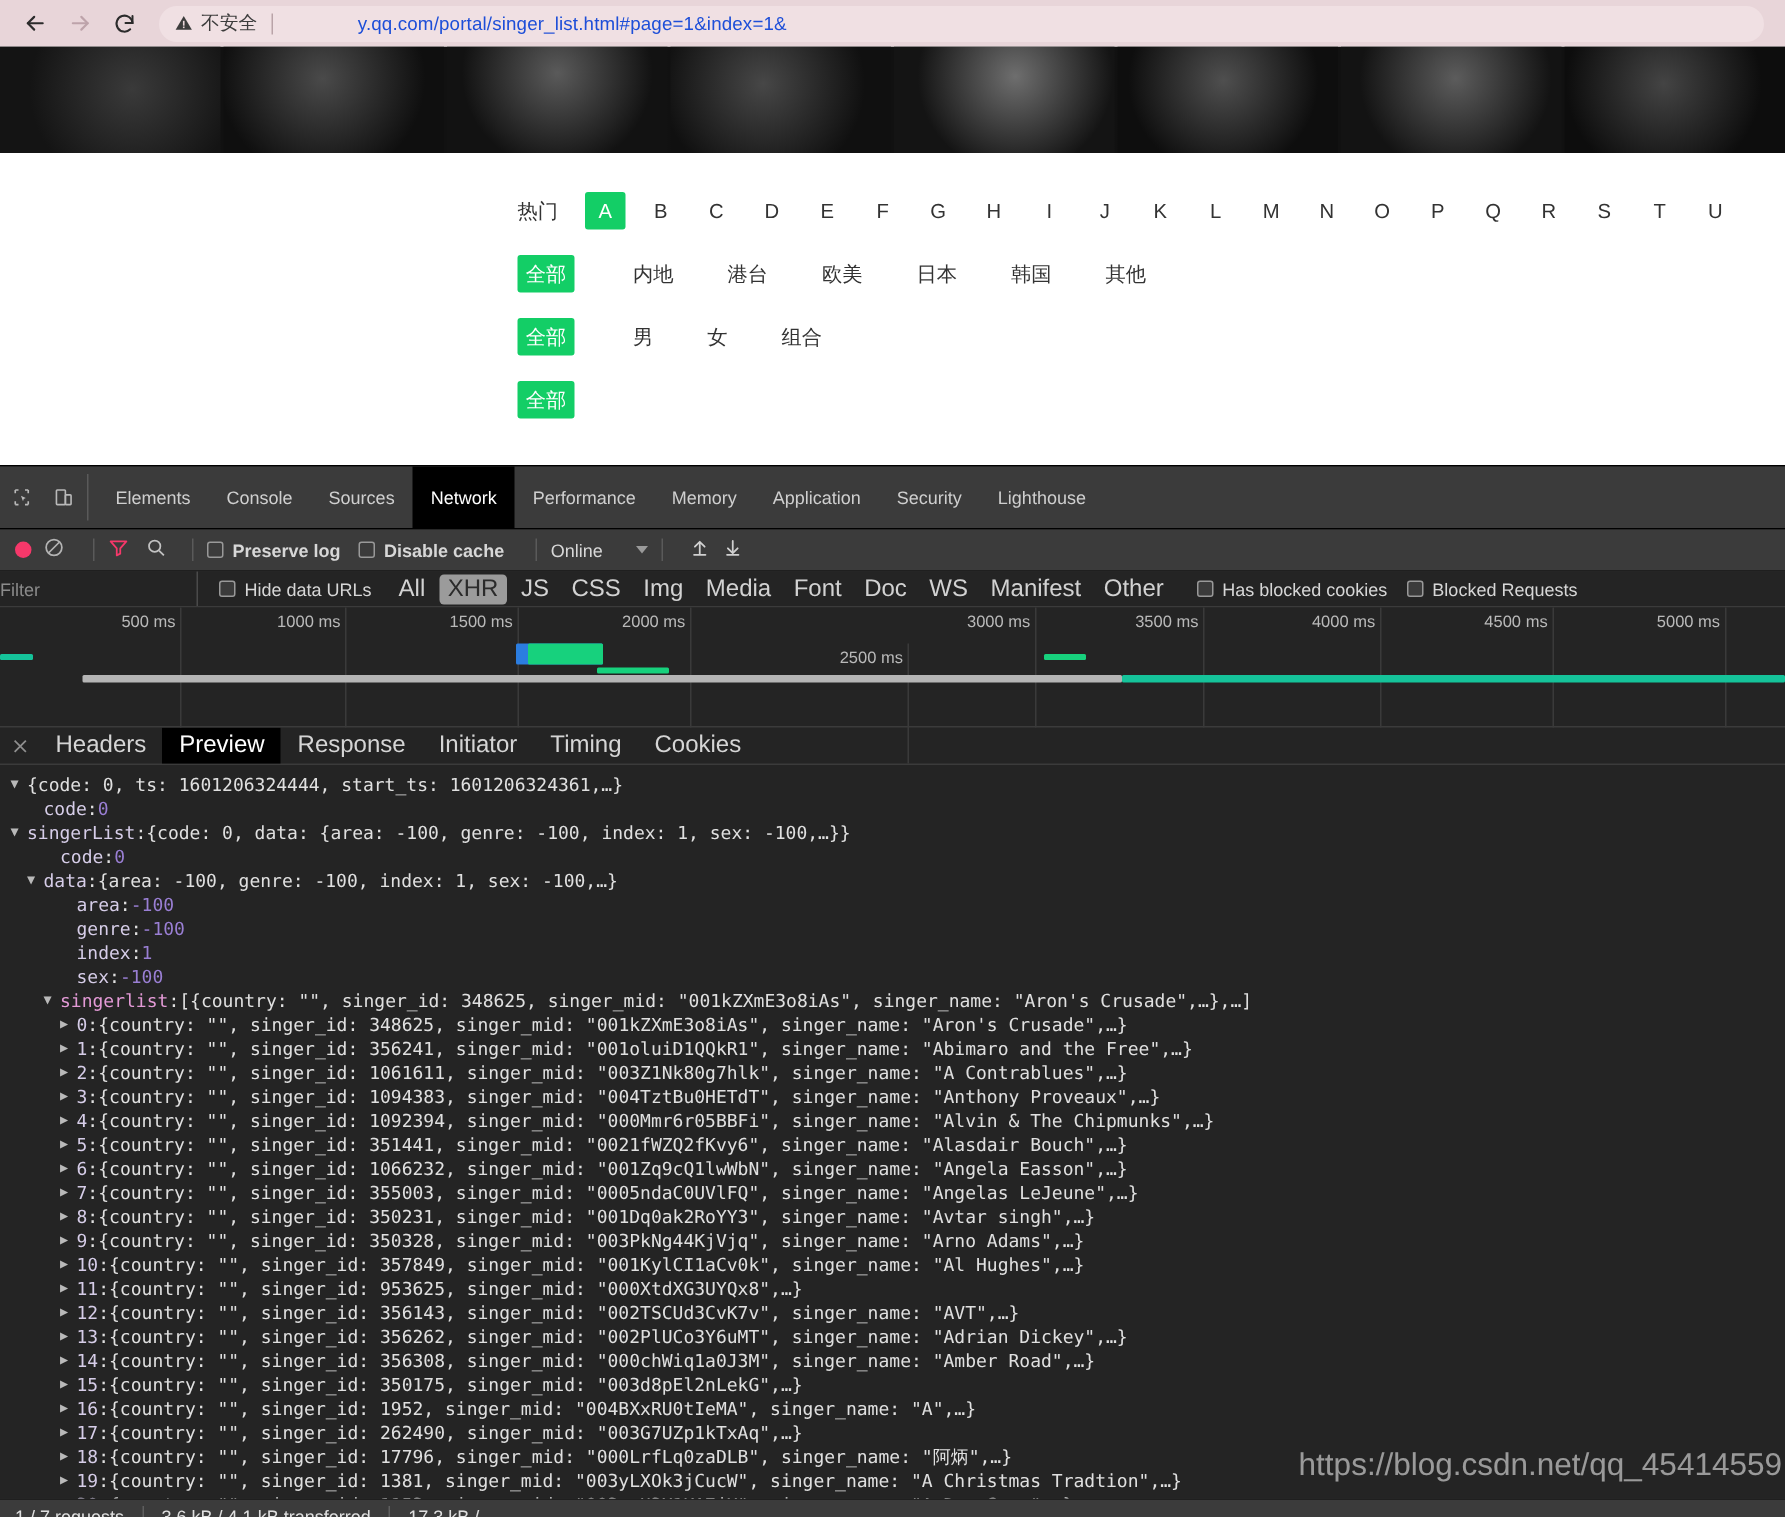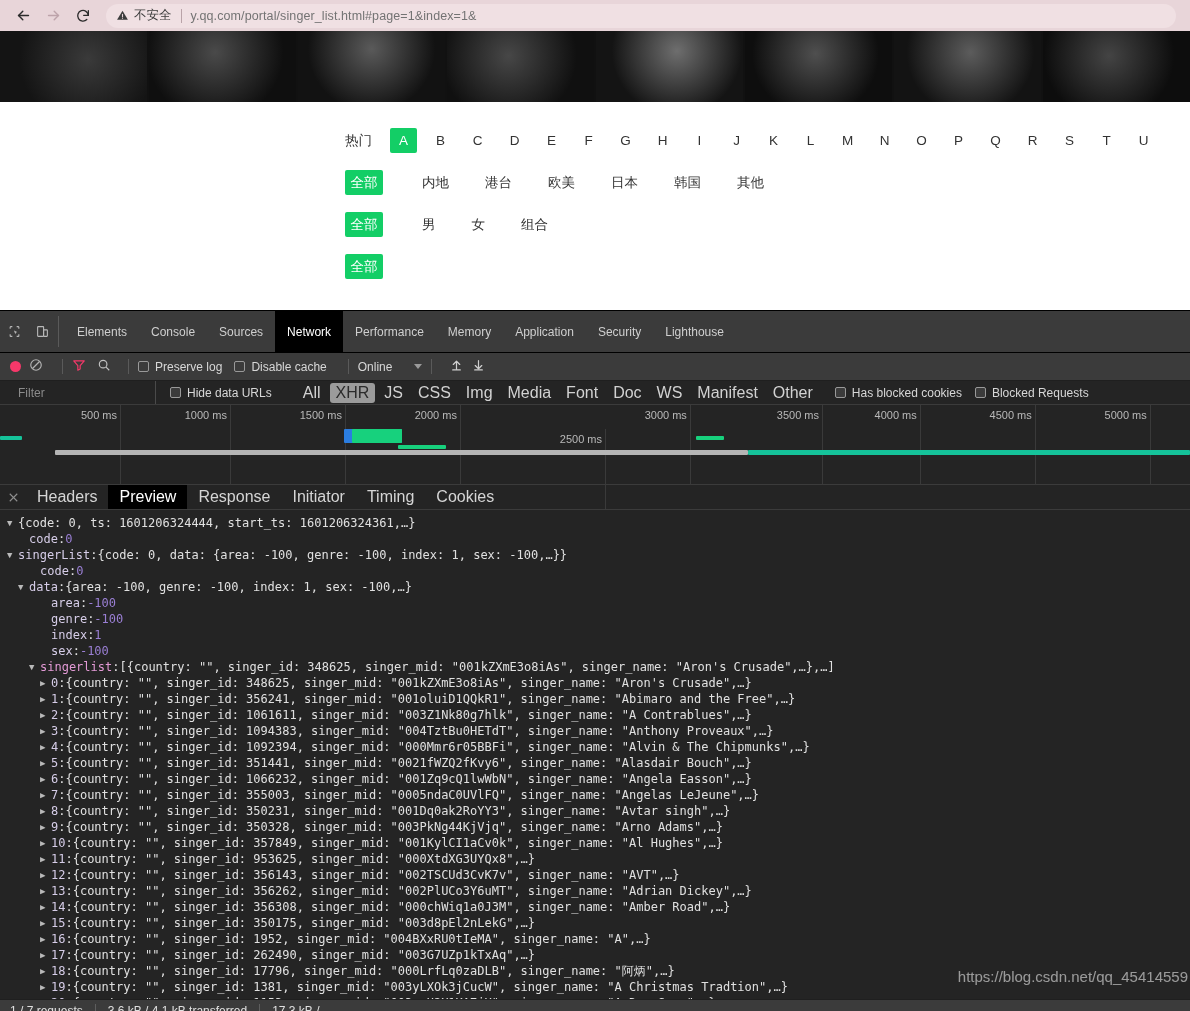--- a/index.html
+++ b/index.html
@@ -23,21 +23,21 @@
   .nav-btn.disabled { color: #bda3aa; }
   .omnibox {
     flex: 1; height: 24px; margin-left: 8px; margin-right: 6px;
     background: #f0e0e3; border-radius: 12px;
     display: flex; align-items: center; padding: 0 10px;
     font-size: 12.5px; color: #202124;
   }
   .not-secure { display: flex; align-items: center; gap: 5px; color: #3c3c3c; }
   .warn-tri { display: inline-block; }
   .omni-sep { width: 1px; height: 14px; background: #b9a3a8; margin: 0 9px; }
-  .omni-url { color: #737373; letter-spacing: .1px; }
+  .omni-url { color: #1d4ed8; letter-spacing: .1px; margin-left: 48px; }
 
   
   .page-area { background: #fff; }
   .banner {
     height: 71px; display: flex; gap: 2px; overflow: hidden;
     background: #111;
   }
   .banner-cell { flex: 1; position: relative; overflow: hidden; }
 
   
@@ -84,41 +84,41 @@
   .dt-tab {
     padding: 0 12px; display: flex; align-items: center;
     color: #cfcfcf; font-size: 12px; white-space: nowrap;
   }
   .dt-tab.active { background: #000; color: #fff; }
 
   .dt-toolbar {
     height: 28px; display: flex; align-items: center; gap: 0;
     padding: 0 7px; background: #3b3b3b; border-bottom: 1px solid #1f1f1f;
   }
-  .tb-item { display: flex; align-items: center; height: 100%; }
+  .tb-item { display: flex; align-items: center; height: 100%; font-weight: bold; }
   .record-dot { width: 11px; height: 11px; border-radius: 50%; background: #f6386a; margin: 0 8px 0 3px; }
   .clear-ic { color: #b3b3b3; font-size: 14px; margin-right: 10px; }
   .filter-ic { color: #f6386a; margin-right: 11px; }
   .search-ic { color: #c2c2c2; margin-right: 8px; }
   .vsep { width: 1px; height: 15px; background: #5a5a5a; margin: 0 9px; }
   .cb {
     width: 11px; height: 11px; border: 1px solid #999; border-radius: 2px;
     background: #3b3b3b; display: inline-block; margin-right: 6px; flex: none;
   }
   .tb-label { color: #d7d7d7; font-size: 12px; margin-right: 12px; white-space: nowrap; }
   .tb-select { color: #d7d7d7; font-size: 12px; display: flex; align-items: center; gap: 22px; }
   .caret-dn { border-left: 4px solid transparent; border-right: 4px solid transparent; border-top: 5px solid #9a9a9a; }
   .arrow-up, .arrow-dn { color: #d0d0d0; font-size: 13px; margin-left: 9px; }
 
   .dt-filterbar {
     height: 24px; display: flex; align-items: center;
     background: #242424; border-bottom: 1px solid #3b3b3b;
   }
   .filter-input {
-    width: 156px; padding-left: 18px; color: #8b8b8b; font-size: 12px;
+    width: 132px; padding-left: 0; color: #8b8b8b; font-size: 12px;
     border-right: 1px solid #4a4a4a; height: 100%;
     display: flex; align-items: center;
   }
   .ftypes { display: flex; align-items: center; gap: 0; padding-left: 14px; }
   .ftype { padding: 1px 6px; color: #d2d2d2; font-size: 16px; border-radius: 3px; margin-right: 3px; white-space: nowrap; }
   .ftype.selected { background: #9b9b9b; color: #2b2b2b; }
   .fcheck { display: flex; align-items: center; margin-left: 13px; }
 
   .dt-timeline { height: 80px; background: #242424; position: relative; border-bottom: 1px solid #3b3b3b; }
   .tl-ruler { height: 26px; position: relative; }
@@ -159,21 +159,21 @@
   }
   .jline { white-space: nowrap; height: 16px; display: flex; align-items: center; }
   .tri { color: #b9b9b9; font-size: 9px; width: 11px; flex: none; display: inline-block; }
   .tri.none { visibility: hidden; }
   .k { color: #d6cde8; }
   .num { color: #9a7fd4; }
   .plain { color: #e0e0e0; }
 
   .watermark {
     position: absolute; right: 2px; bottom: 14px;
-    color: rgba(228,228,228,.62); font-size: 15px;
+    color: rgba(228,228,228,.62); font-size: 21px;
     font-family: "Liberation Sans", sans-serif; pointer-events: none;
   }
 
   .dt-status {
     height: 22px; display: flex; align-items: center;
     background: #3b3b3b; border-top: 1px solid #1f1f1f;
     color: #e0e0e0; font-size: 12px; padding-left: 10px;
   }
   .st-item { padding-right: 12px; margin-right: 12px; border-right: 1px solid #5e5e5e; white-space: nowrap; }
   .st-item:last-child { border-right: none; }
@@ -358,21 +358,21 @@
           <line x1="12" y1="4" x2="12" y2="18"></line>
           <polyline points="6 13 12 19 18 13"></polyline>
           <line x1="5" y1="21" x2="19" y2="21"></line>
         </svg>
     </div>
   </div>
 
   <div class="dt-filterbar">
     <div class="filter-input">Filter</div>
     <div class="ftypes">
-      <span class="fcheck" style="margin-left:0;margin-right:25px;">
+      <span class="fcheck" style="margin-left:0;margin-right:12px;">
         <span class="cb"></span>
         <span class="tb-label" style="margin-right:0;">Hide data URLs</span>
       </span>
       <span id="ftypes-host" style="display:flex;align-items:center;">
           <span class="ftype">All</span>
           <span class="ftype selected">XHR</span>
           <span class="ftype">JS</span>
           <span class="ftype">CSS</span>
           <span class="ftype">Img</span>
           <span class="ftype">Media</span>
@@ -406,21 +406,21 @@
         </div>
         <div class="tl-tick" style="left: 459.903px;">
           <span>2000 ms</span>
         </div>
         <div class="tl-tick" style="left: 605px; margin-top: 24px;">
           <span>2500 ms</span>
         </div>
         <div class="tl-tick" style="left: 689.855px;">
           <span>3000 ms</span>
         </div>
-        <div class="tl-tick" style="left: 822px;">
+        <div class="tl-tick" style="left: 802px;">
           <span>3500 ms</span>
         </div>
         <div class="tl-tick" style="left: 919.807px;">
           <span>4000 ms</span>
         </div>
         <div class="tl-tick" style="left: 1034.78px;">
           <span>4500 ms</span>
         </div>
         <div class="tl-tick" style="left: 1149.76px;">
           <span>5000 ms</span>

